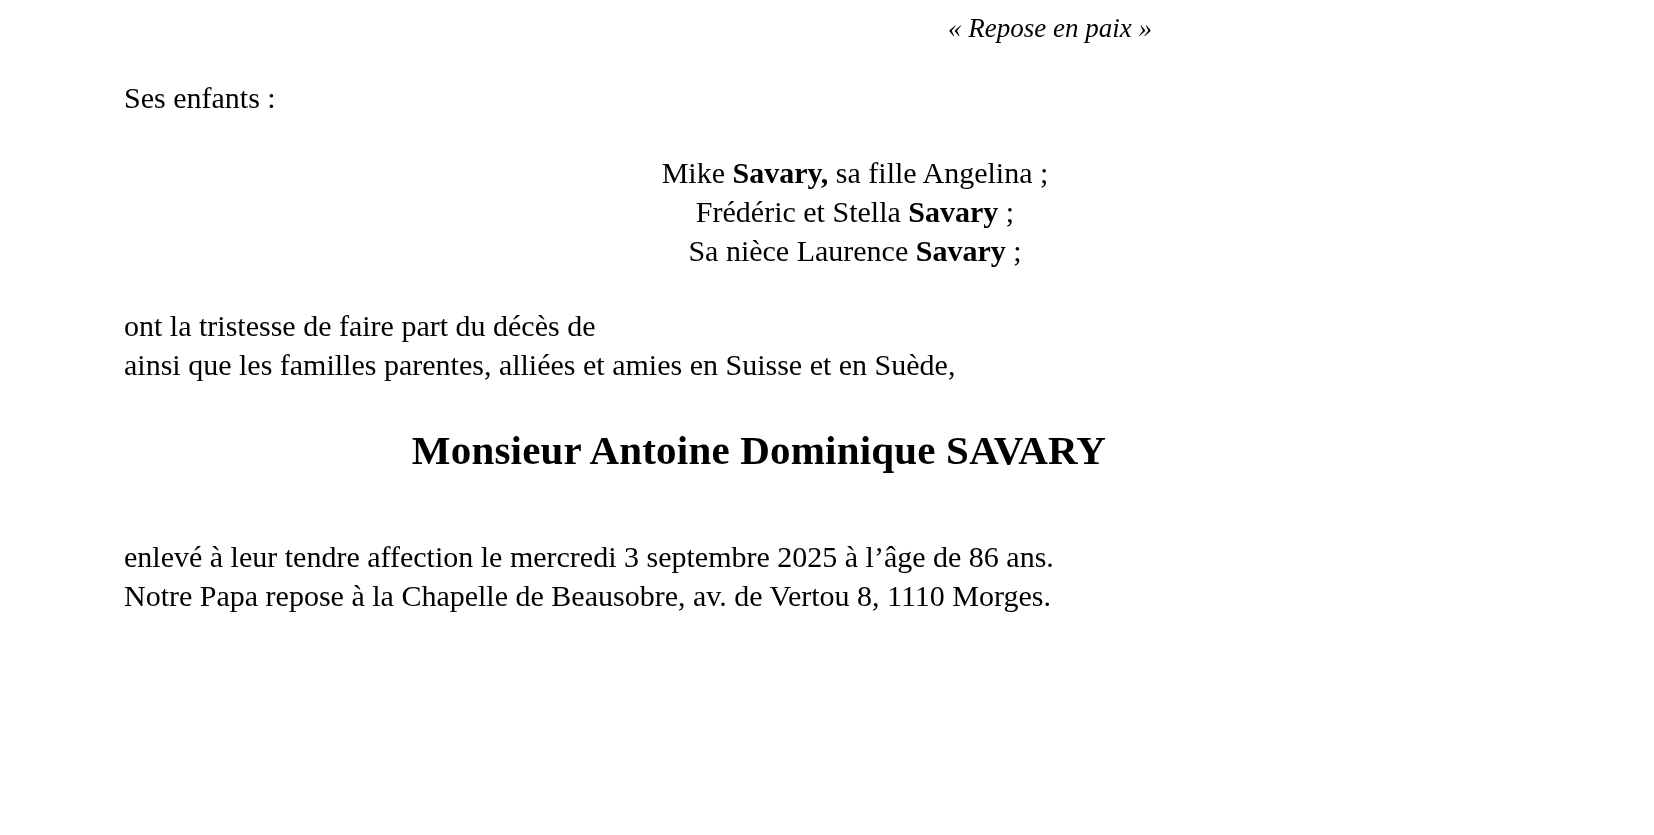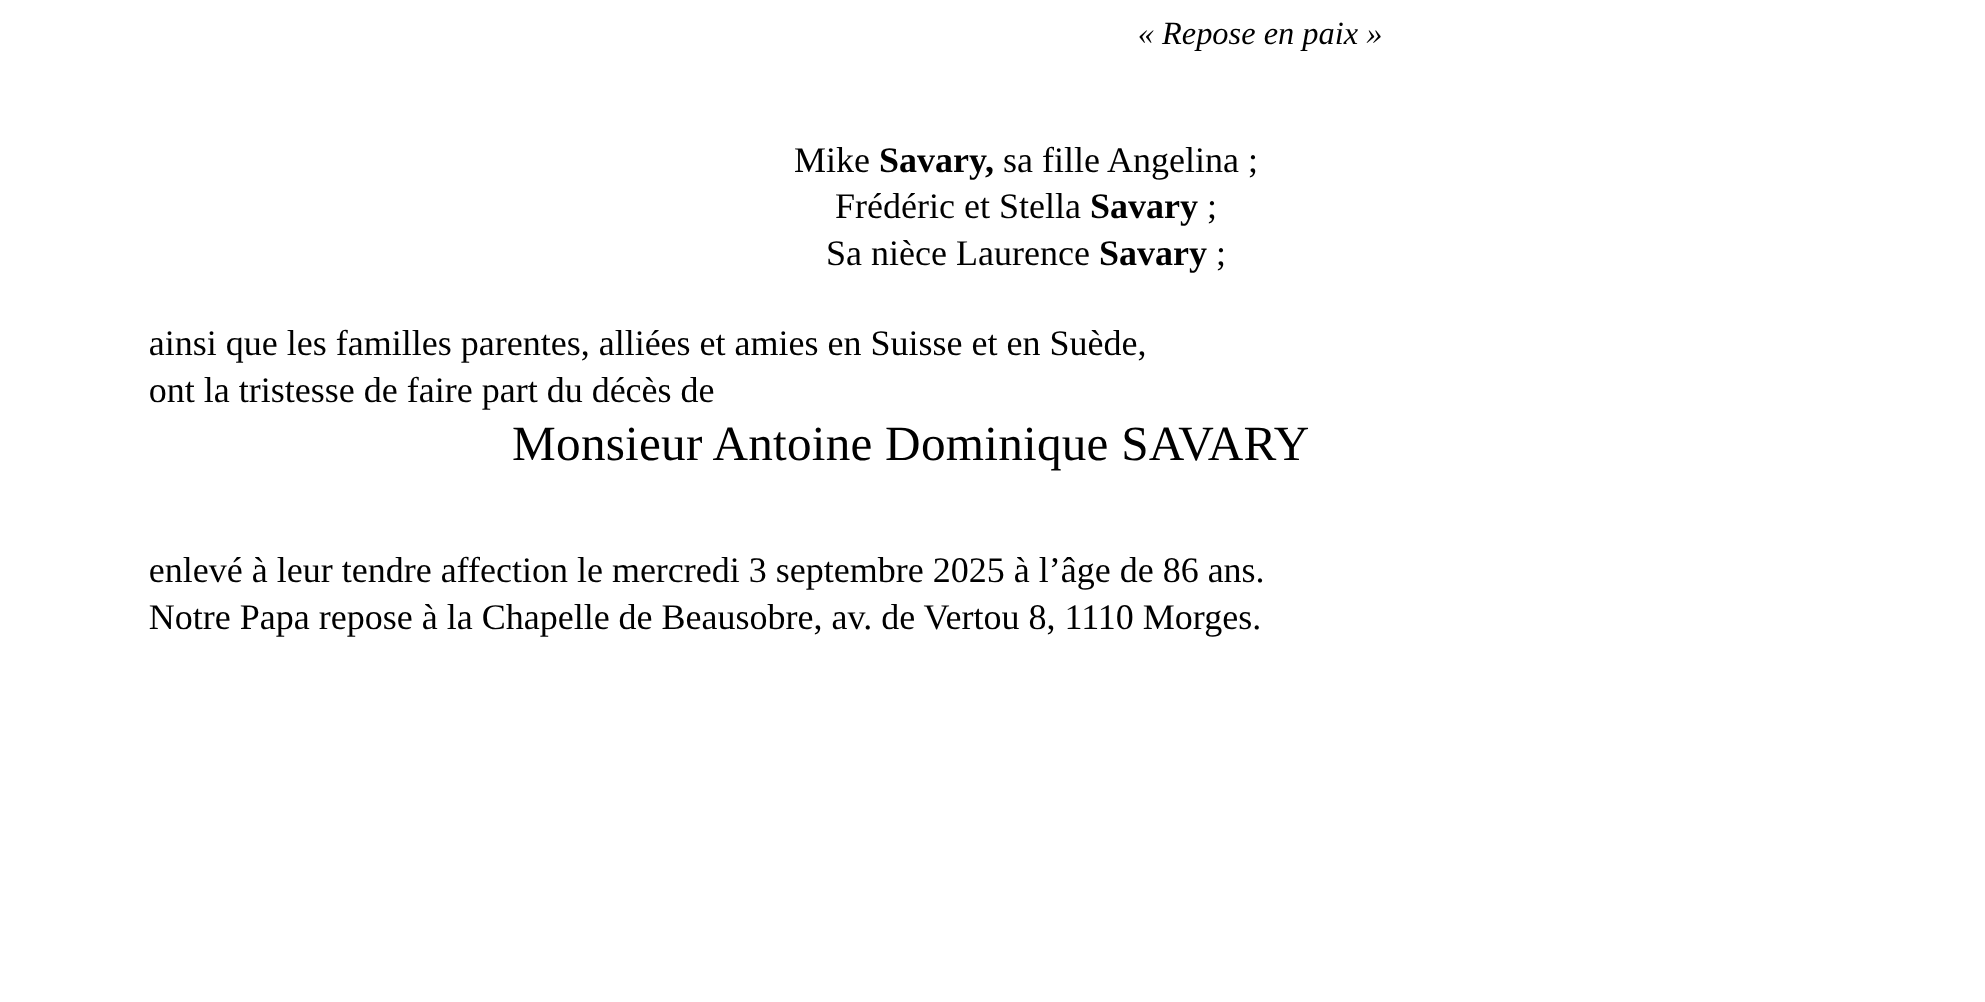--- a/index.html
+++ b/index.html
@@ -43,55 +43,57 @@
   }
   .indent {
     padding-left: 62px;
     text-align: center;
   }
   .gap-md { height: 36px; }
   b { font-weight: bold; }
   .deceased-name {
     text-align: center;
     font-size: 41px;
-    font-weight: normal;
+    font-weight: bold;
     line-height: 1.2;
     letter-spacing: 0.2px;
+    margin-top: 42px;
     margin-bottom: 0;
     padding-right: 130px;
   }
   .closing-block {
     margin-top: 62px;
   }
 </style>
 </head>
 <body>
 
 <div class="page">
 
   <div class="epitaph">« Repose en paix »</div>
 
   <div class="body-block">
 
     <div>
+      <div class="line">Ses enfants :</div>
     </div>
 
     <div class="gap-md"></div>
 
     <div>
       <div class="line indent">Mike <b>Savary,</b> sa fille Angelina ;</div>
       <div class="line indent">Frédéric et Stella <b>Savary</b> ;</div>
       <div class="line indent">Sa nièce Laurence <b>Savary</b> ;</div>
     </div>
 
     <div class="gap-md"></div>
 
     <div>
+      <div class="line">ont la tristesse de faire part du décès de</div>
       <div class="line">ainsi que les familles parentes, alliées et amies en Suisse et en Suède,</div>
-      <div class="line">ont la tristesse de faire part du décès de</div>
     </div>
 
     <div class="deceased-name">Monsieur Antoine Dominique SAVARY</div>
 
     <div class="closing-block">
       <div class="line">enlevé à leur tendre affection le mercredi 3 septembre 2025 à l’âge de 86 ans.</div>
       <div class="line">Notre Papa repose à la Chapelle de Beausobre, av. de Vertou 8, 1110 Morges.</div>
     </div>
 
   </div>

